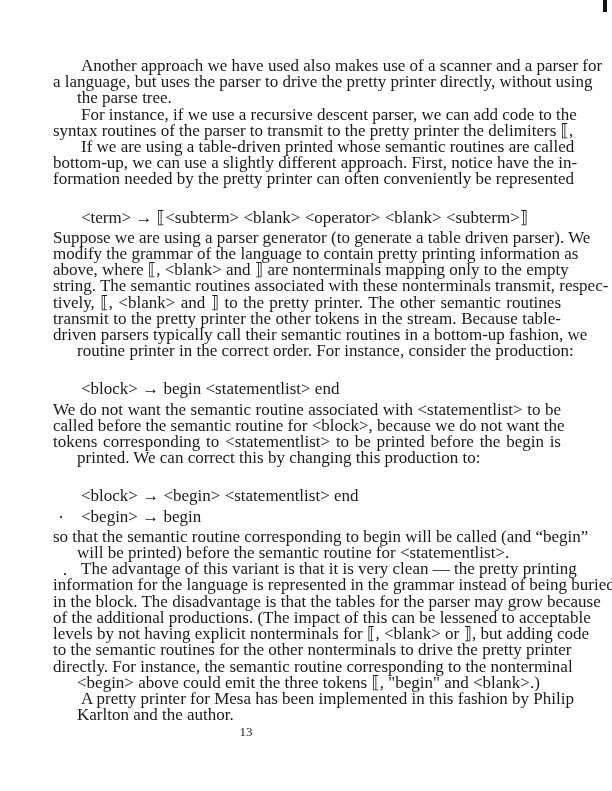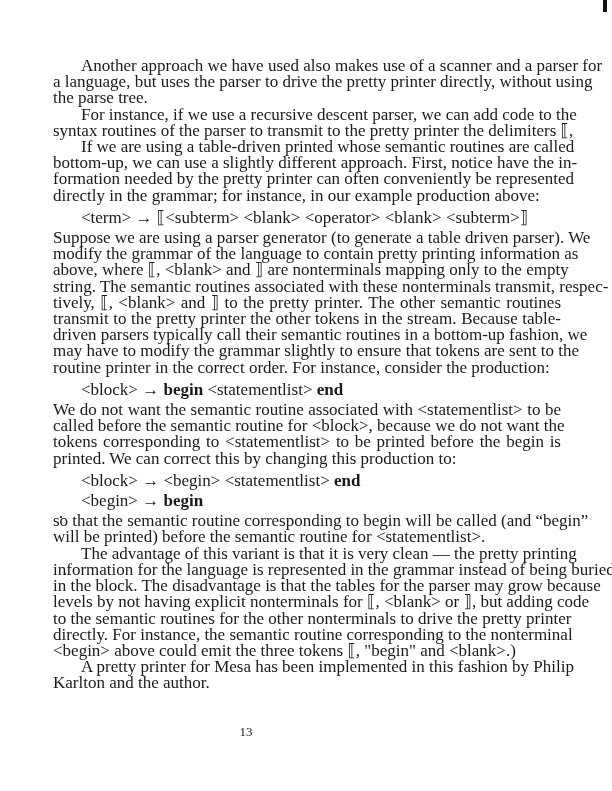--- a/index.html
+++ b/index.html
@@ -1,24 +1,24 @@
 <!DOCTYPE html>
 <html><head>
 <meta charset="utf-8">
 <style>
   html, body { margin:0; padding:0; background:#ffffff; }
   body { width:612px; height:791px; position:relative; overflow:hidden;
          font-family:"Liberation Serif", "DejaVu Serif", serif; color:#1a1a1a; }
   .page { position:absolute; left:53px; top:58px; width:508px; font-size:17px; line-height:16.2px; }
   .para { text-align:justify; margin:0; text-indent:0; }
-  .prod { margin:6px 0 4px 28px; white-space:nowrap; }
+  .prod { margin:22px 0 4px 28px; white-space:nowrap; }
   .prod + .prod { margin-top:0; }
-  .kw { font-weight:bold; }
+  .kw { font-weight:normal; }
   .lines > div { text-align:justify; text-align-last:justify; white-space:nowrap; }
-  .lines > div.last { text-align-last:left; }
+  .lines > div.last { text-align-last:left;margin-left:24px; }
   .pagenum { position:absolute; left:0; width:492px; top:724px; text-align:center; font-size:13px; }
   .edge-mark { position:absolute; left:603px; top:0; width:4px; height:12px; background:#111; }
   .speck { position:absolute; width:2px; height:2px; background:#444; }
 </style>
 </head>
 <body>
 
 <div class="edge-mark"></div>
 <div class="speck" style="left:60px;top:516px;"></div>
 <div class="speck" style="left:64px;top:573px;"></div>
@@ -33,34 +33,32 @@
 
   <div class="para lines">
     <div style="padding-left:28px">For instance, if we use a recursive descent parser, we can add code to the</div>
     <div>syntax routines of the parser to transmit to the pretty printer the delimiters ⟦,</div>
   </div>
 
   <div class="para lines">
     <div style="padding-left:28px">If we are using a table-driven printed whose semantic routines are called</div>
     <div>bottom-up, we can use a slightly different approach. First, notice have the in-</div>
     <div>formation needed by the pretty printer can often conveniently be represented</div>
-    <div class="last">directly in the grammar; for instance, in our example production above:</div>
   </div>
 
   <div class="prod">&lt;term&gt; → ⟦&lt;subterm&gt; &lt;blank&gt; &lt;operator&gt; &lt;blank&gt; &lt;subterm&gt;⟧</div>
 
   <div class="para lines">
     <div>Suppose we are using a parser generator (to generate a table driven parser). We</div>
     <div>modify the grammar of the language to contain pretty printing information as</div>
     <div>above, where ⟦, &lt;blank&gt; and ⟧ are nonterminals mapping only to the empty</div>
     <div>string. The semantic routines associated with these nonterminals transmit, respec-</div>
     <div>tively, ⟦, &lt;blank&gt; and ⟧ to the pretty printer. The other semantic routines</div>
     <div>transmit to the pretty printer the other tokens in the stream. Because table-</div>
     <div>driven parsers typically call their semantic routines in a bottom-up fashion, we</div>
-    <div>may have to modify the grammar slightly to ensure that tokens are sent to the</div>
     <div class="last">routine printer in the correct order. For instance, consider the production:</div>
   </div>
 
   <div class="prod"><span>&lt;block&gt; → </span><span class="kw">begin</span><span> &lt;statementlist&gt; </span><span class="kw">end</span></div>
 
   <div class="para lines">
     <div>We do not want the semantic routine associated with &lt;statementlist&gt; to be</div>
     <div>called before the semantic routine for &lt;block&gt;, because we do not want the</div>
     <div>tokens corresponding to &lt;statementlist&gt; to be printed before the begin is</div>
     <div class="last">printed. We can correct this by changing this production to:</div>
@@ -71,20 +69,21 @@
 
   <div class="para lines">
     <div>so that the semantic routine corresponding to begin will be called (and “begin”</div>
     <div class="last">will be printed) before the semantic routine for &lt;statementlist&gt;.</div>
   </div>
 
   <div class="para lines">
     <div style="padding-left:28px">The advantage of this variant is that it is very clean — the pretty printing</div>
     <div>information for the language is represented in the grammar instead of being buried</div>
     <div>in the block. The disadvantage is that the tables for the parser may grow because</div>
+    <div>of the additional productions. (The impact of this can be lessened to acceptable</div>
     <div>levels by not having explicit nonterminals for ⟦, &lt;blank&gt; or ⟧, but adding code</div>
     <div>to the semantic routines for the other nonterminals to drive the pretty printer</div>
     <div>directly. For instance, the semantic routine corresponding to the nonterminal</div>
     <div class="last">&lt;begin&gt; above could emit the three tokens ⟦, "begin" and &lt;blank&gt;.)</div>
   </div>
 
   <div class="para lines">
     <div style="padding-left:28px">A pretty printer for Mesa has been implemented in this fashion by Philip</div>
     <div class="last">Karlton and the author.</div>
   </div>

